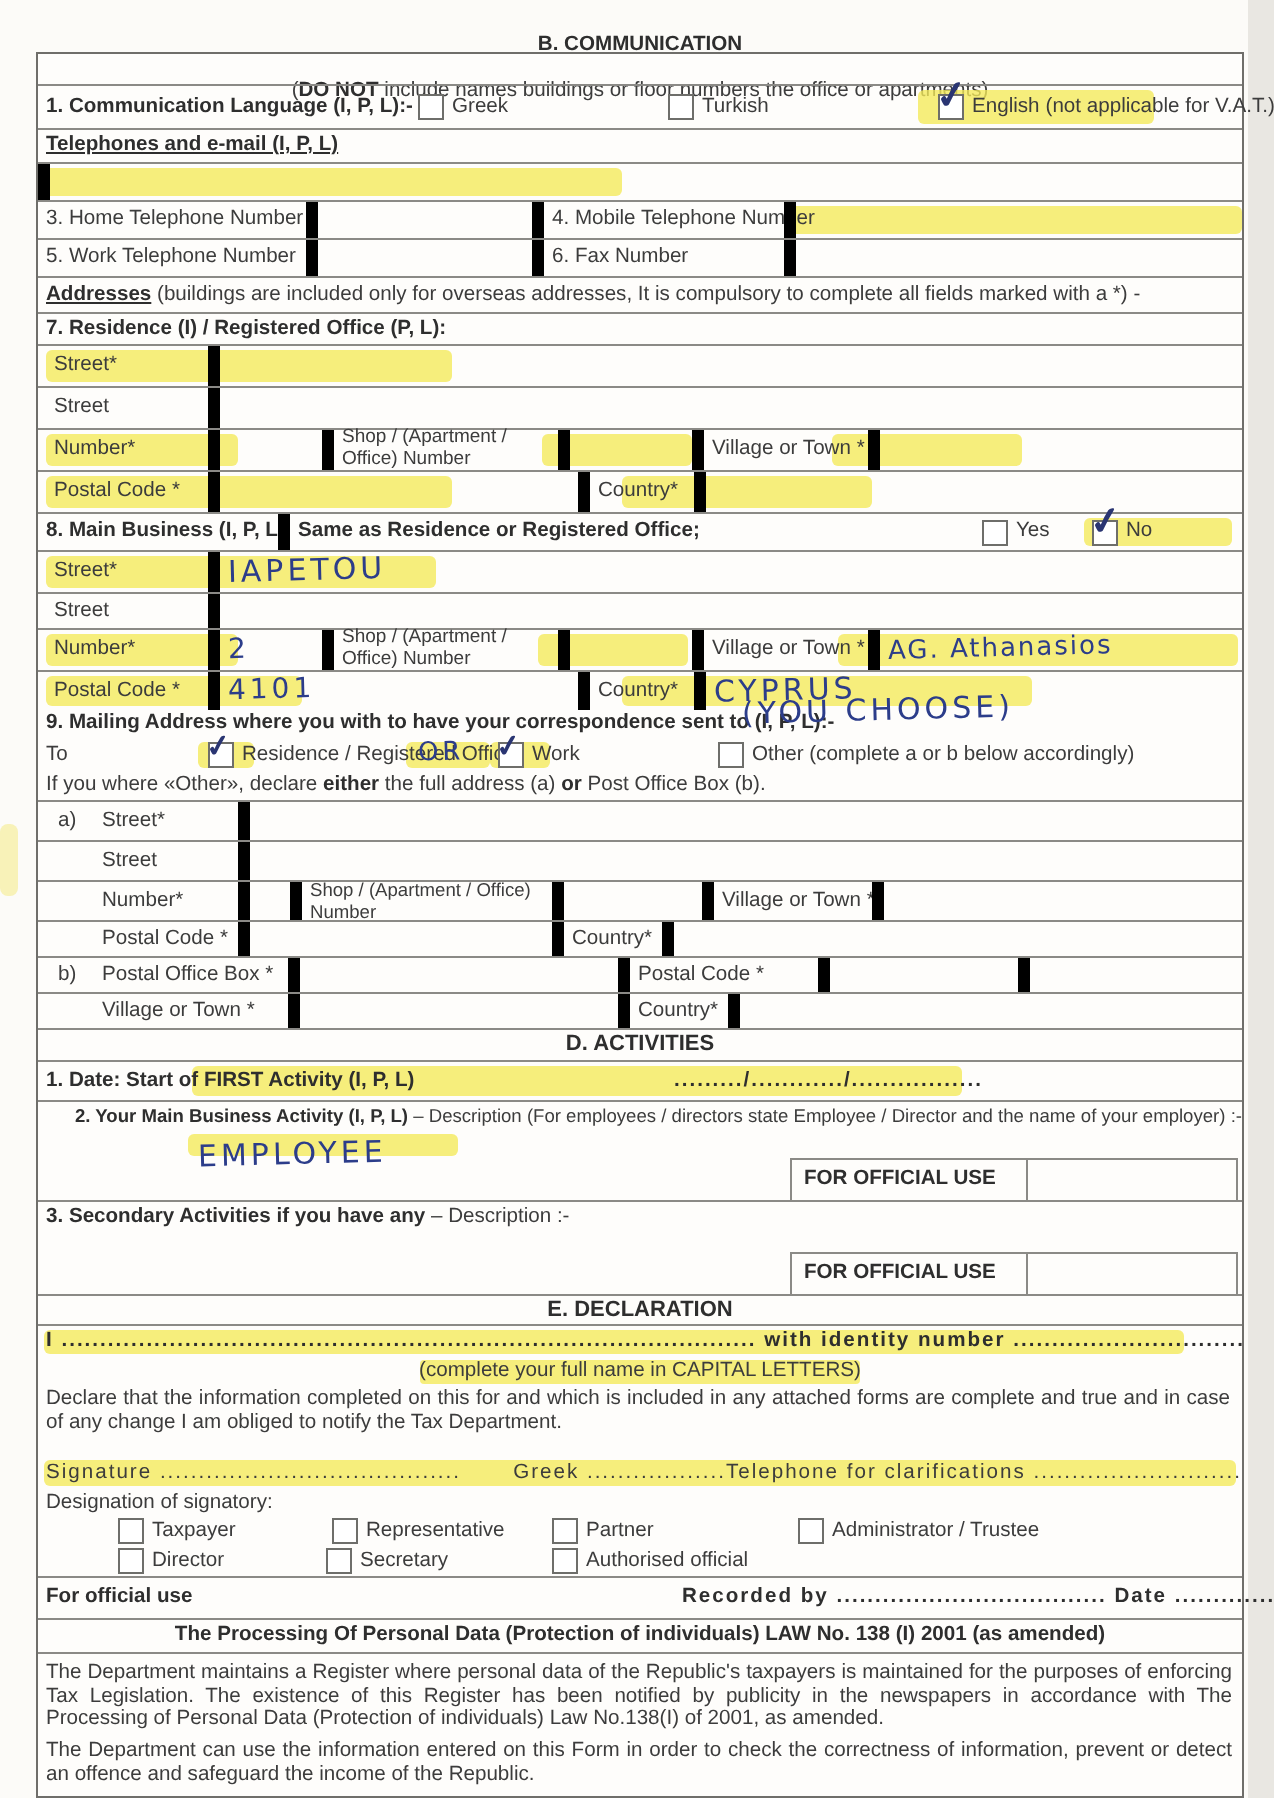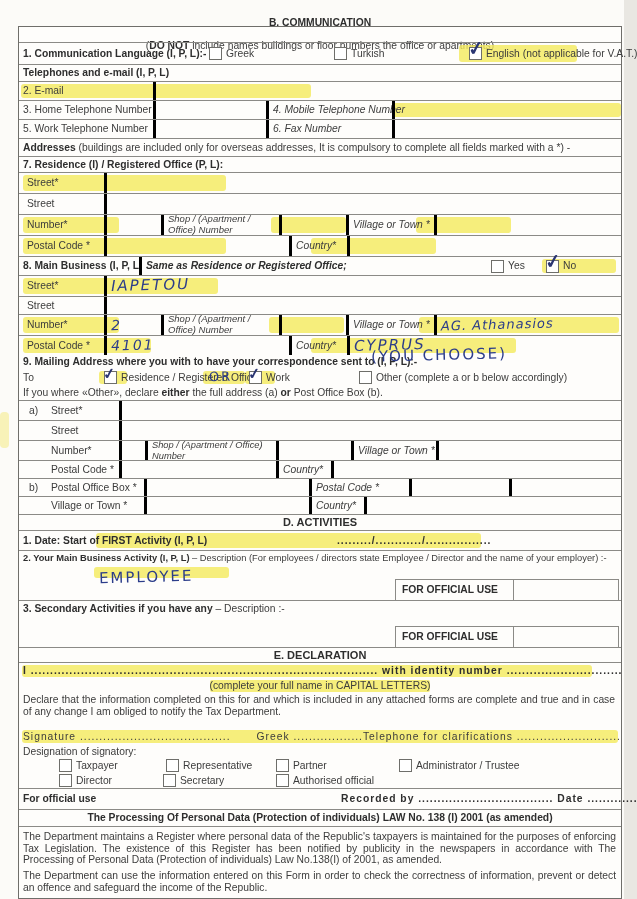--- a/index.html
+++ b/index.html
@@ -3,25 +3,25 @@
 <meta charset="utf-8">
 <style>
   html,body{margin:0;padding:0;}
   .page{position:relative;width:637px;height:899px;background:#fcfbf8;overflow:hidden;
         font-family:"Liberation Sans",sans-serif;color:#3c3c3c;font-size:10.3px;line-height:1.15;}
   .edge-shade{position:absolute;right:0;top:0;width:13px;height:100%;background:#e9e7e2;}
   .form{position:absolute;left:18px;top:26px;width:604px;border:1.6px solid #6f6e6a;background:#fefdfb;box-sizing:border-box;}
   .row{position:relative;display:flex;align-items:center;border-top:1px solid #8b8a86;box-sizing:border-box;}
   .row.first{border-top:none;flex-direction:column;}
   .c{position:relative;height:100%;display:flex;align-items:center;padding:1px 4px;box-sizing:border-box;flex-shrink:0;}
-  .bl{border-left:3px solid #000000;font-style:italic;}
+  .bl{border-left:6px solid #000000;}
   .grow{flex:1 1 auto;align-items:center;}
   .t{position:relative;white-space:nowrap;}
   .b{font-weight:bold;color:#2e2e2e;}
-  .u{}
+  .u{text-decoration:underline;}
   .center{justify-content:center;text-align:center;}
   .hlp{position:absolute;top:2px;bottom:2px;background:rgba(243,233,88,0.78);border-radius:3px;}
   .hl{background:rgba(243,233,88,0.78);border-radius:2px;}
   .cb{position:relative;display:inline-block;width:11px;height:11px;border:1.2px solid #6e6e6a;background:#fff;
       vertical-align:middle;margin-right:4px;flex-shrink:0;}
   .tick{position:absolute;left:-2px;top:-10px;font-size:19px;font-weight:bold;color:#2a3572;transform:rotate(-8deg);z-index:3;}
   .tick.small{font-size:15px;top:-7px;}
   .hand{font-family:"DejaVu Sans",sans-serif;color:#2c3d8a;font-size:14px;letter-spacing:2px;
         transform:rotate(-1.5deg);white-space:nowrap;z-index:2;position:relative;}
   .pos{position:absolute;display:flex;align-items:center;}
@@ -68,23 +68,20 @@
         <span class="t" style="margin-left:3px">(not applicable for V.A.T.)</span>
       </span>
     </div>
 
     <div class="row" style="height:17px">
       <span class="t b u" style="padding-left:4px">Telephones and e-mail (I, P, L)</span>
     </div>
 
     <div class="row" style="height:19px">
       <span class="hlp" style="left:2px;width:290px"></span>
-      <div class="c" style="width:134px">
-          <span class="t">2. E-mail</span>
-        </div>
       <div class="c bl grow"></div>
     </div>
 
     <div class="row" style="height:19px">
       <span class="hlp" style="left:373px;width:229px"></span>
       <div class="c" style="width:134px">
           <span class="t">3. Home Telephone Number</span>
         </div>
       <div class="c bl" style="width:113px"></div>
       <div class="c bl" style="width:126px">
@@ -329,21 +326,21 @@
     </div>
 
     <div class="row center" style="height:16px">
       <span class="t b" style="font-size:11px">D. ACTIVITIES</span>
     </div>
     <div class="row" style="height:20px">
       <span class="hlp" style="left:77px;width:385px"></span>
       <span class="t b" style="padding-left:4px">1. Date: Start of FIRST Activity (I, P, L)</span>
       <span class="pos t b dots" style="left:318px">........./............/.................</span>
     </div>
-    <div class="row" style="height:50px;align-items:flex-start;flex-direction:column">
+    <div class="row" style="height:50px;align-items:flex-end;flex-direction:column">
       <span class="t" style="padding-left:4px;padding-top:2px;font-size:9.3px"><span class="b">2. Your Main Business Activity (I, P, L)</span><span> – Description (For employees / directors state Employee / Director and the name of your employer) :-</span></span>
       <span class="hlp" style="left:75px;top:16px;bottom:22px;width:135px"></span>
       <span class="pos hand" style="left:80px;top:18px;font-size:15px">EMPLOYEE</span>
       <div class="ou-box">
         <span class="lab t b">FOR OFFICIAL USE</span>
         <span class="grow"></span>
       </div>
     </div>
     <div class="row" style="height:47px;align-items:flex-start;flex-direction:column">
       <span class="t" style="padding-left:4px;padding-top:2px"><span class="b">3. Secondary Activities if you have any</span><span> – Description :-</span></span>

